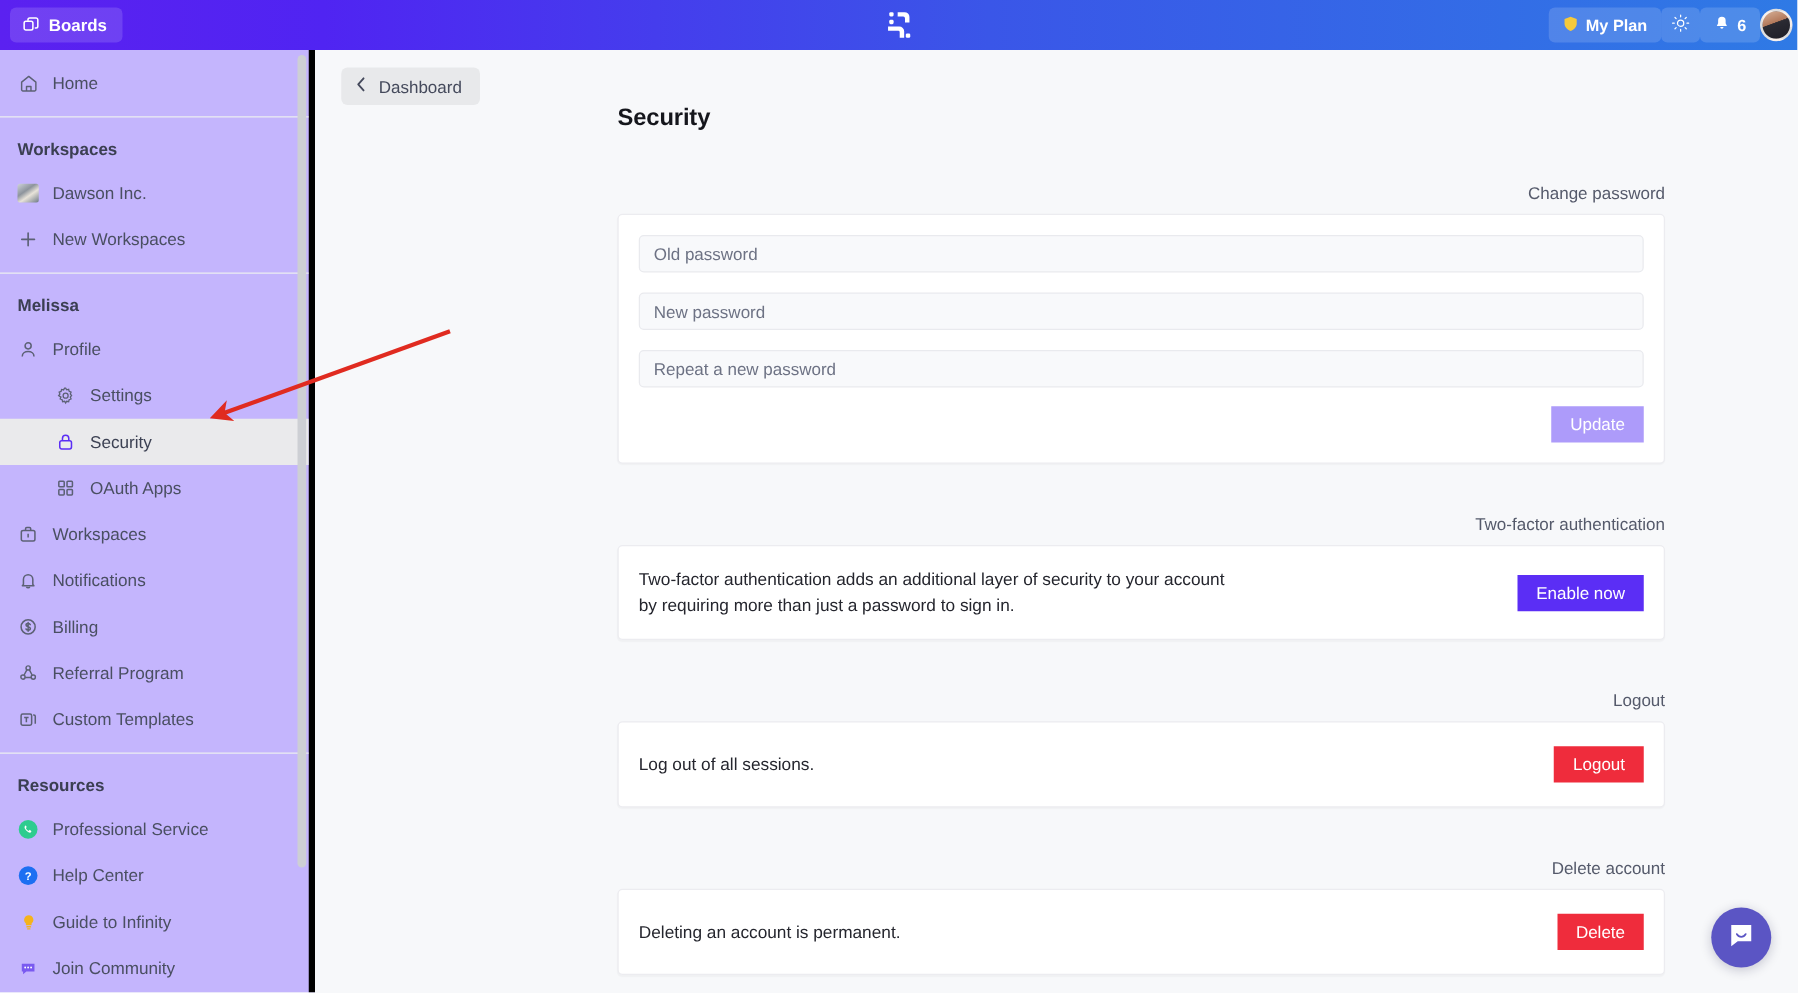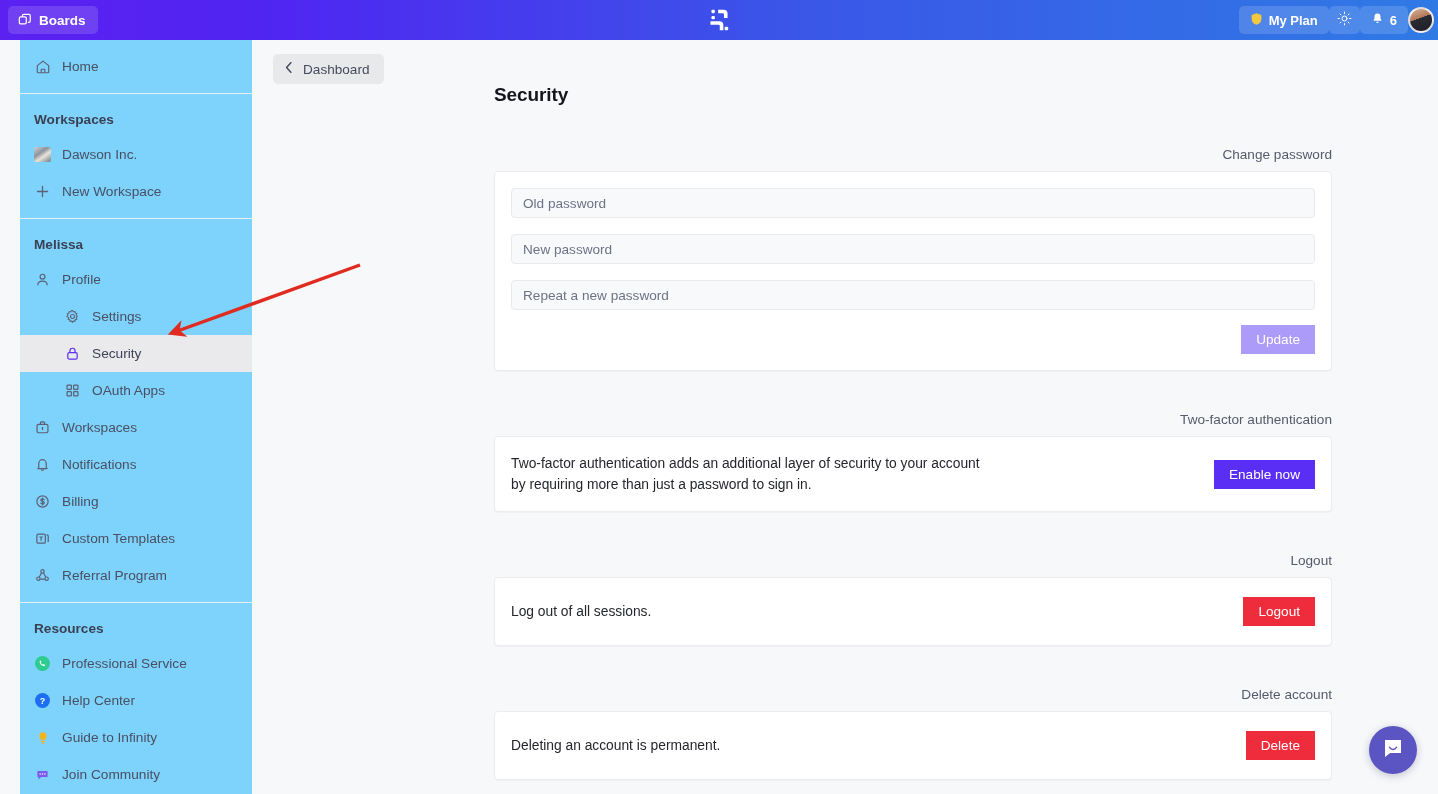--- a/index.html
+++ b/index.html
@@ -55,24 +55,23 @@
     border: 2px solid rgba(255,255,255,0.85);
     overflow: hidden;
     background: linear-gradient(160deg,#d8b39a 0%,#b2785a 42%,#2b2b33 43%,#1d1d26 100%);
     cursor: pointer;
   }
 
   
   .sidebar {
     position: absolute; top: 40px; left: 0;
     width: 252px; height: 754px;
-    background: #7dd3fc;
-    border-right: 3px solid #000000;
+    background: #c4b5fd;
+    border-right: 5px solid #000000;
     overflow: hidden;
-    margin-left: 20px;
   }
   .sb-section { border-bottom: 1px solid #eceef1; padding: 8px 0; }
   .sb-section.no-border { border-bottom: none; }
   .sb-row {
     display: flex; align-items: center;
     height: 37px;
     padding-left: 14px;
     gap: 11px;
     color: #4a4f62;
     font-size: 13.7px;
@@ -269,21 +268,21 @@
       <div class="sb-row">
         <span class="ws-thumb"></span>
         <span class="sb-label">Dawson Inc.</span>
       </div>
       <div class="sb-row">
         <span class="sb-ico">
           <svg width="15" height="15" viewBox="0 0 16 16" stroke="#5c6175" stroke-width="1.4" stroke-linecap="round">
             <path d="M8 2.6v10.8M2.6 8h10.8"></path>
           </svg>
         </span>
-        <span class="sb-label">New Workspace</span>
+        <span class="sb-label">New Workspaces</span>
       </div>
     </div>
 
     <div class="sb-section">
       <div class="sb-head">Melissa</div>
 
       <div class="sb-row">
         <span class="sb-ico">
           <svg width="15" height="15" viewBox="0 0 16 16" fill="none" stroke="#5c6175" stroke-width="1.3">
             <circle cx="8" cy="5" r="2.6"></circle>
@@ -350,38 +349,38 @@
           <svg width="15" height="15" viewBox="0 0 16 16" fill="none" stroke="#5c6175" stroke-width="1.3">
             <circle cx="8" cy="8" r="6"></circle>
             <path d="M9.8 6.1a2 2 0 0 0-1.8-.9c-1 0-1.8.5-1.8 1.3S7 7.7 8 7.9s1.9.5 1.9 1.4-.9 1.4-1.9 1.4a2 2 0 0 1-1.8-.9M8 4.3v7.4" stroke-linecap="round"></path>
           </svg>
         </span>
         <span class="sb-label">Billing</span>
       </div>
 
       <div class="sb-row">
         <span class="sb-ico">
-          <svg width="15" height="15" viewBox="0 0 16 16" fill="none" stroke="#5c6175" stroke-width="1.3">
-            <rect x="2" y="3.4" width="9" height="9.6" rx="1.4"></rect>
-            <path d="M12.3 4.2h.6a1.2 1.2 0 0 1 1.2 1.2v6.4M4.6 6.4h3.8M6.5 6.4v4"></path>
-          </svg>
-        </span>
-        <span class="sb-label">Custom Templates</span>
-      </div>
-
-      <div class="sb-row">
-        <span class="sb-ico">
           <svg width="15" height="15" viewBox="0 0 16 16" fill="none" stroke="#5c6175" stroke-width="1.25">
             <circle cx="8" cy="3.6" r="1.8"></circle>
             <circle cx="3.6" cy="11.4" r="1.8"></circle>
             <circle cx="12.4" cy="11.4" r="1.8"></circle>
             <path d="M6.9 5.3L4.6 9.6M9.1 5.3l2.3 4.3M5.5 11.8h5"></path>
           </svg>
         </span>
         <span class="sb-label">Referral Program</span>
+      </div>
+
+      <div class="sb-row">
+        <span class="sb-ico">
+          <svg width="15" height="15" viewBox="0 0 16 16" fill="none" stroke="#5c6175" stroke-width="1.3">
+            <rect x="2" y="3.4" width="9" height="9.6" rx="1.4"></rect>
+            <path d="M12.3 4.2h.6a1.2 1.2 0 0 1 1.2 1.2v6.4M4.6 6.4h3.8M6.5 6.4v4"></path>
+          </svg>
+        </span>
+        <span class="sb-label">Custom Templates</span>
       </div>
     </div>
 
     <div class="sb-section no-border">
       <div class="sb-head">Resources</div>
 
       <div class="sb-row">
         <span class="sb-ico">
           <span class="dot-ico" style="background:#2ecc8f">
             <svg width="9" height="9" viewBox="0 0 12 12" fill="#fff">

